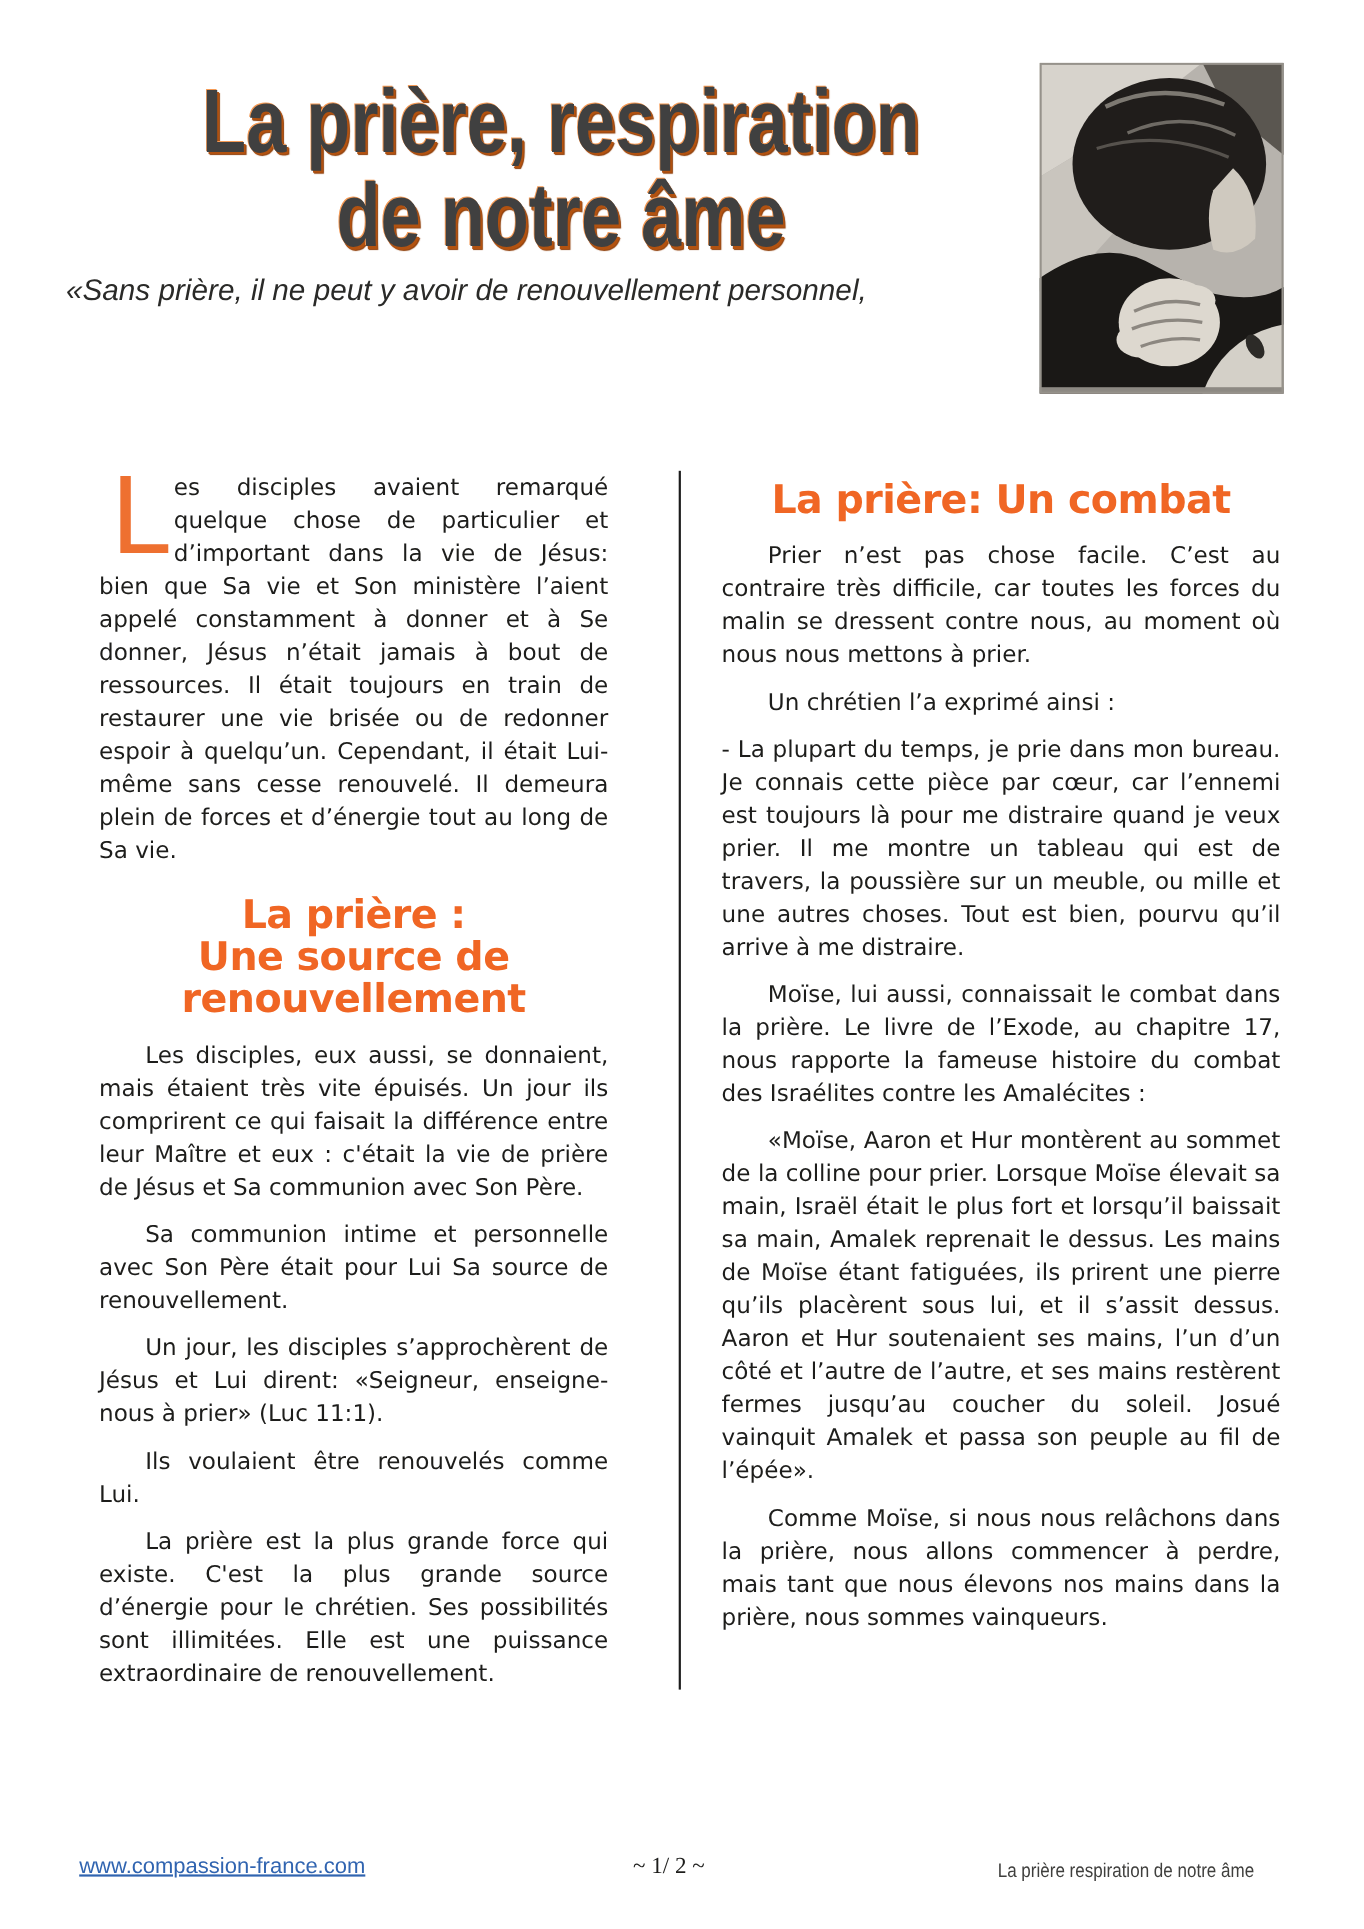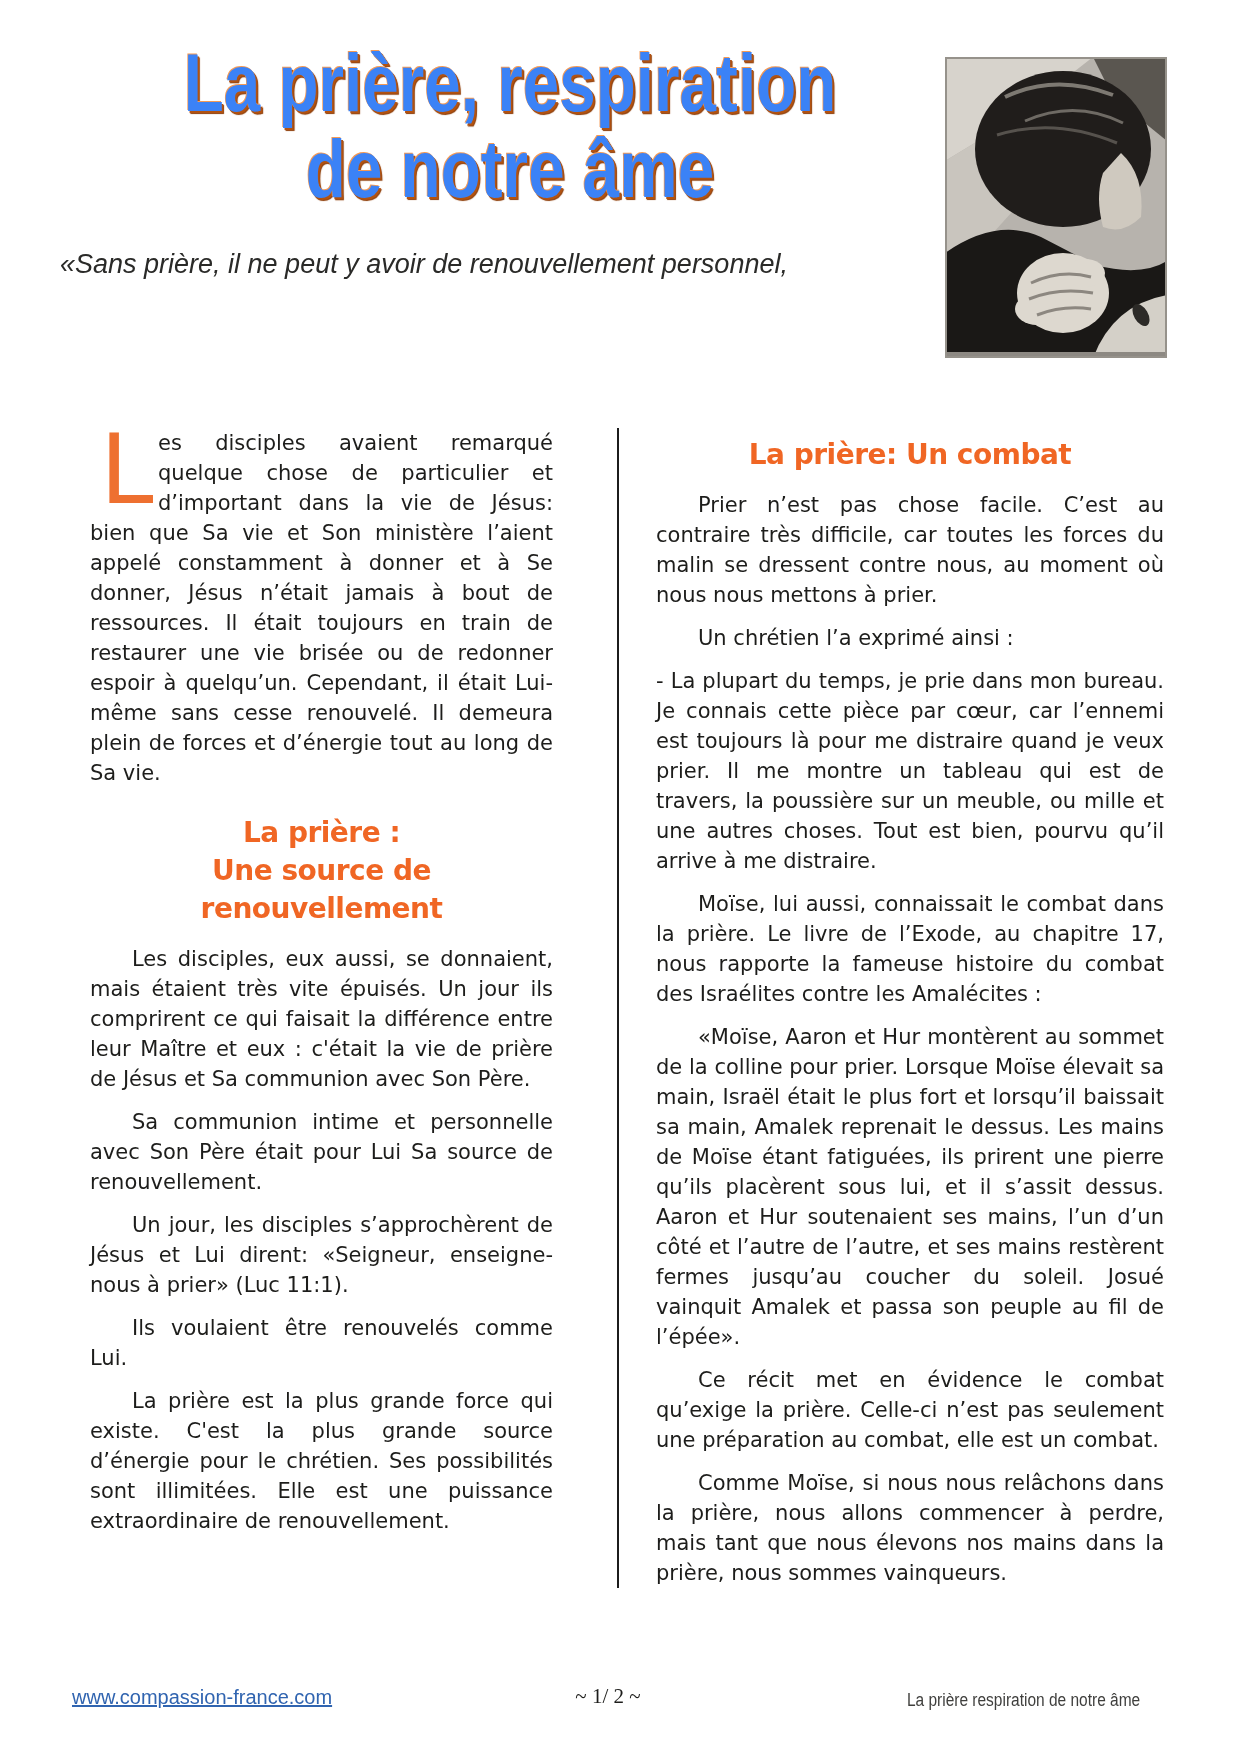--- a/index.html
+++ b/index.html
@@ -3,23 +3,23 @@
 <meta charset="utf-8">
 <style>
   html,body { margin:0; padding:0; background:#ffffff; }
   .page {
     position:relative; width:1240px; height:1754px; background:#ffffff;
     font-family:"DejaVu Sans", sans-serif; color:#1d1d1b; overflow:hidden;
   }
 
   
   .title-block {
-    position:absolute; top:40px; left:60px; width:900px; text-align:center;
+    position:absolute; top:68px; left:60px; width:900px; text-align:center;
     font-family:"Liberation Sans", sans-serif; font-weight:bold;
-    font-size:82px; line-height:86px; color:#3b82f6;
+    font-size:82px; line-height:86px; color:#404040;
   }
   .title-line {
     display:block; white-space:nowrap;
     transform:scaleX(0.80); transform-origin:50% 50%;
     text-shadow:-1px -1px 0 #f49a55, 2px 2px 0 #b25210, 3px 3px 1px #8f3f0a;
   }
 
   
   .quote-block {
     position:absolute; top:246px; left:60px; width:900px; text-align:left;
@@ -44,21 +44,21 @@
   p.body.noindent { text-indent:0; }
   p.body.last { margin-bottom:0; }
 
   .dropcap {
     float:left; width:48px; height:76px; margin:5px 10px 0 10px;
     font-size:96px; line-height:74px; color:#ee7030; font-weight:normal;
   }
 
   h2.sec {
     text-align:center; color:#f0662 4;
-    color:#f06624; font-size:28px; line-height:38px; font-weight:bold;
+    color:#f06624; font-size:36px; line-height:38px; font-weight:bold;
     margin:26px 0 16px 0; letter-spacing:-0.5px;
   }
   .col-right h2.sec { margin:8px 0 16px 0; }
 
   
   .footer-link {
     position:absolute; left:72px; top:1686px;
     font-family:"Liberation Sans", sans-serif; 
     font-size:20px; color:#3064b0; text-decoration:underline; cursor:pointer;
   }
@@ -129,21 +129,20 @@
     <div class="divider"></div>
 
     <div class="col-right">
       <h2 class="sec">La prière: Un combat</h2>
 
       <p class="body">Prier n’est pas chose facile. C’est au contraire très difficile, car toutes les forces du malin se dressent contre nous, au moment où nous nous mettons à prier.</p>
       <p class="body">Un chrétien l’a exprimé ainsi :</p>
       <p class="body noindent">- La plupart du temps, je prie dans mon bureau. Je connais cette pièce par cœur, car l’ennemi est toujours là pour me distraire quand je veux prier. Il me montre un tableau qui est de travers, la poussière sur un meuble, ou mille et une autres choses. Tout est bien, pourvu qu’il arrive à me distraire.</p>
       <p class="body">Moïse, lui aussi, connaissait le combat dans la prière. Le livre de l’Exode, au chapitre 17, nous rapporte la fameuse histoire du combat des Israélites contre les Amalécites :</p>
       <p class="body">«Moïse, Aaron et Hur montèrent au sommet de la colline pour prier. Lorsque Moïse élevait sa main, Israël était le plus fort et lorsqu’il baissait sa main, Amalek reprenait le dessus. Les mains de Moïse étant fatiguées, ils prirent une pierre qu’ils placèrent sous lui, et il s’assit dessus. Aaron et Hur soutenaient ses mains, l’un d’un côté et l’autre de l’autre, et ses mains restèrent fermes jusqu’au coucher du soleil. Josué vainquit Amalek et passa son peuple au fil de l’épée».</p>
-      <p class="body">Ce récit met en évidence le combat qu’exige la prière. Celle-ci n’est pas seulement une préparation au combat, elle est un combat.</p>
       <p class="body last">Comme Moïse, si nous nous relâchons dans la prière, nous allons commencer à perdre, mais tant que nous élevons nos mains dans la prière, nous sommes vainqueurs.</p>
     </div>
 
   </div>
 
   <a class="footer-link">www.compassion-france.com</a>
   <div class="footer-page">~ 1/ 2 ~</div>
   <div class="footer-doctitle">La prière respiration de notre âme</div>
 
 </div>

